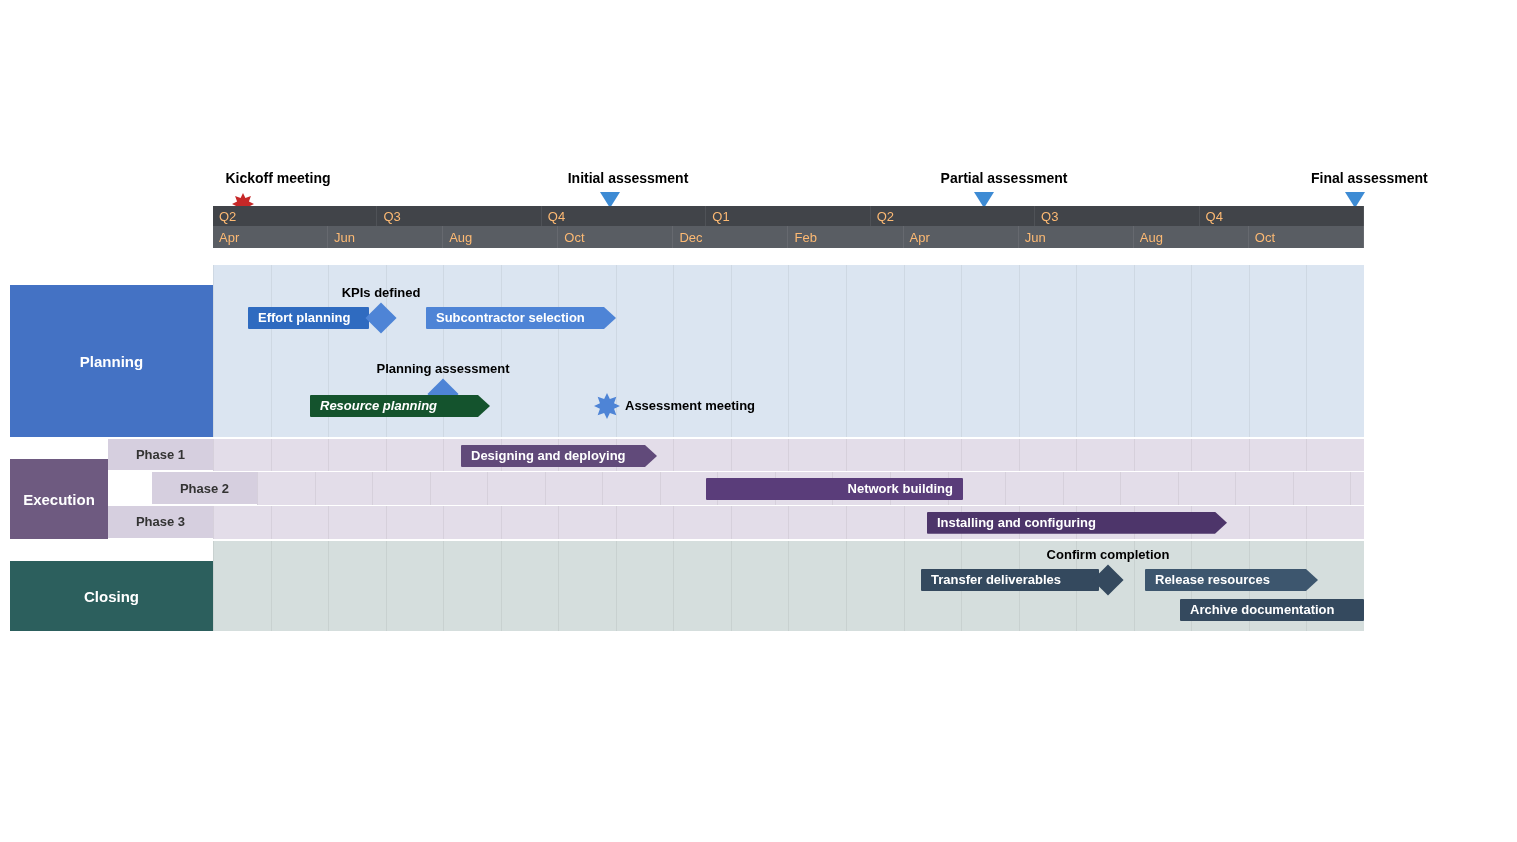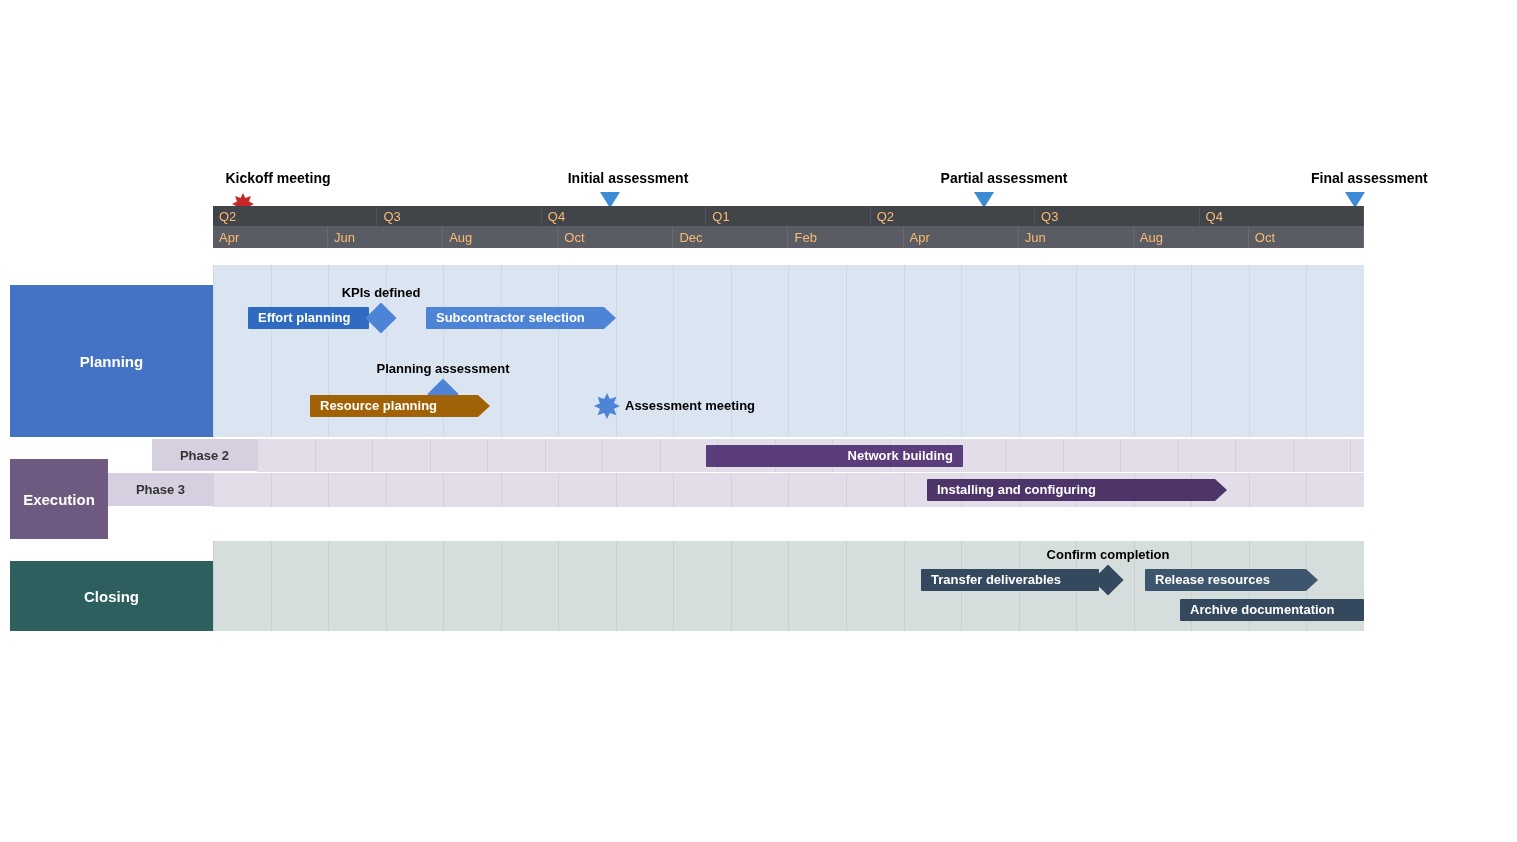--- a/index.html
+++ b/index.html
@@ -45,21 +45,21 @@
         rgba(0,0,0,.06) 0, rgba(0,0,0,.06) 1px, transparent 1px, transparent 57.55px);
   }
 
   
   .bar { position: absolute; height: 22px; line-height: 22px; color: #fff; font-weight: 700;
          padding: 0 10px; white-space: nowrap; font-size: 13px; border-radius: 1px; }
   .bar.arrow { clip-path: polygon(0 0, calc(100% - 12px) 0, 100% 50%, calc(100% - 12px) 100%, 0 100%); }
 
   .c-blue-mid   { background: #2f6bc0; }
   .c-blue-light { background: #4e84d6; }
-  .c-blue-dark  { background: #a16207; }
+  .c-blue-dark  { background: #14532d; font-style: italic; }
   .c-purple-mid { background: #614a7a; }
   .c-purple-dk  { background: #5a3d7a; }
   .c-purple-dk2 { background: #4d356a; }
   .c-slate      { background: #34495e; }
   .c-slate-lt   { background: #3d566e; }
 
   .diamond { position: absolute; width: 22px; height: 22px; transform: translateX(-50%) rotate(45deg); }
   .diamond-label { position: absolute; font-weight: 700; white-space: nowrap; transform: translateX(-50%); }
 
   .burst-small { position: absolute; width: 26px; height: 26px; background: #4e84d6; transform: translateX(-50%);
@@ -128,20 +128,26 @@
 
         <span class="burst-small" style="left:394px;top:128px;"></span>
         <span class="burst-label" style="left:412px;top:133px;">Assessment meeting</span>
       </div>
     </div>
 
     <div class="lane lane-execution" style="height:102px;">
       <div class="lane-head" style="width:98px;">Execution</div>
       <div class="execution-subs">
 
+        <div class="subrow" style="display:flex;">
+          <div class="sub-head">Phase 1</div>
+          <div class="lane-body">
+            <div class="bar arrow c-purple-mid" style="left:248px;top:6px;width:196px;">Designing and deploying</div>
+          </div>
+        </div>
 
         <div class="subrow" style="display:flex;margin-left:44px;">
           <div class="sub-head">Phase 2</div>
           <div class="lane-body">
             <div class="bar c-purple-dk" style="left:449px;top:6px;width:257px;text-align:right;padding-left:20px;">Network building</div>
           </div>
         </div>
 
         <div class="subrow" style="display:flex;">
           <div class="sub-head">Phase 3</div>

